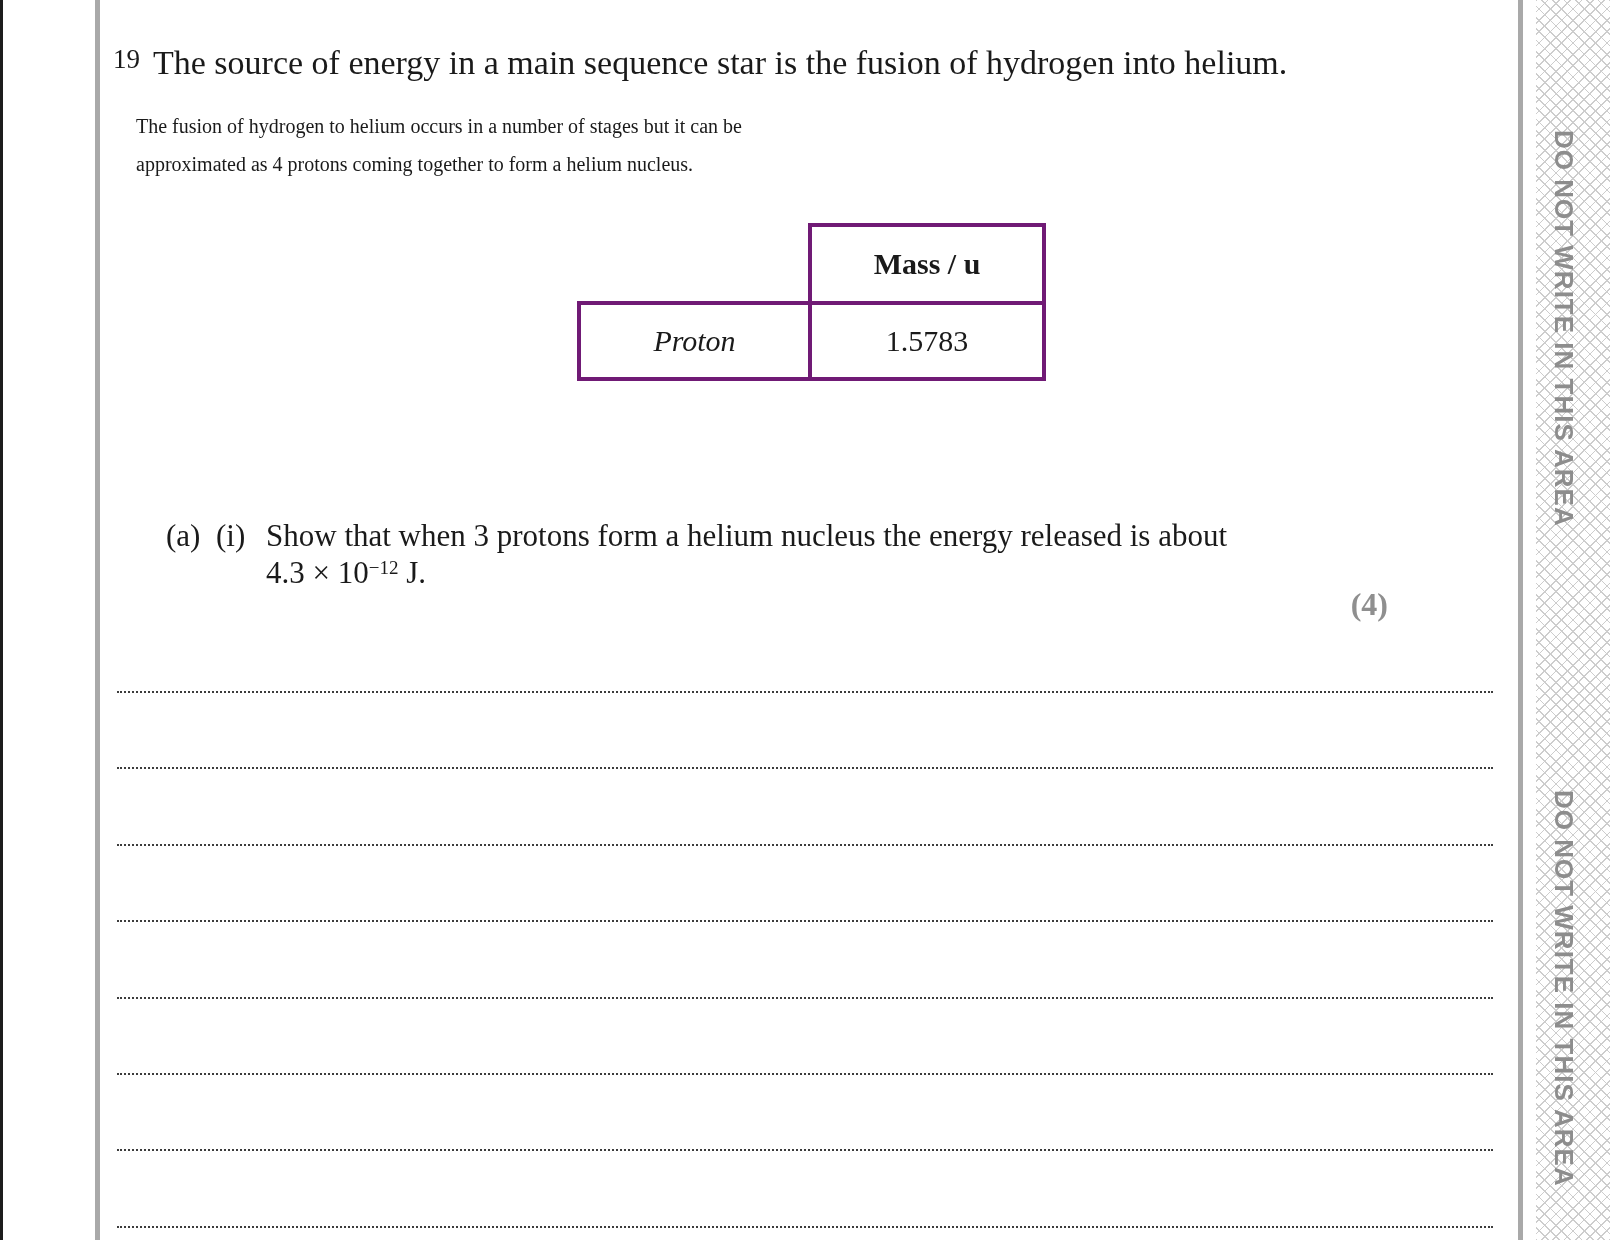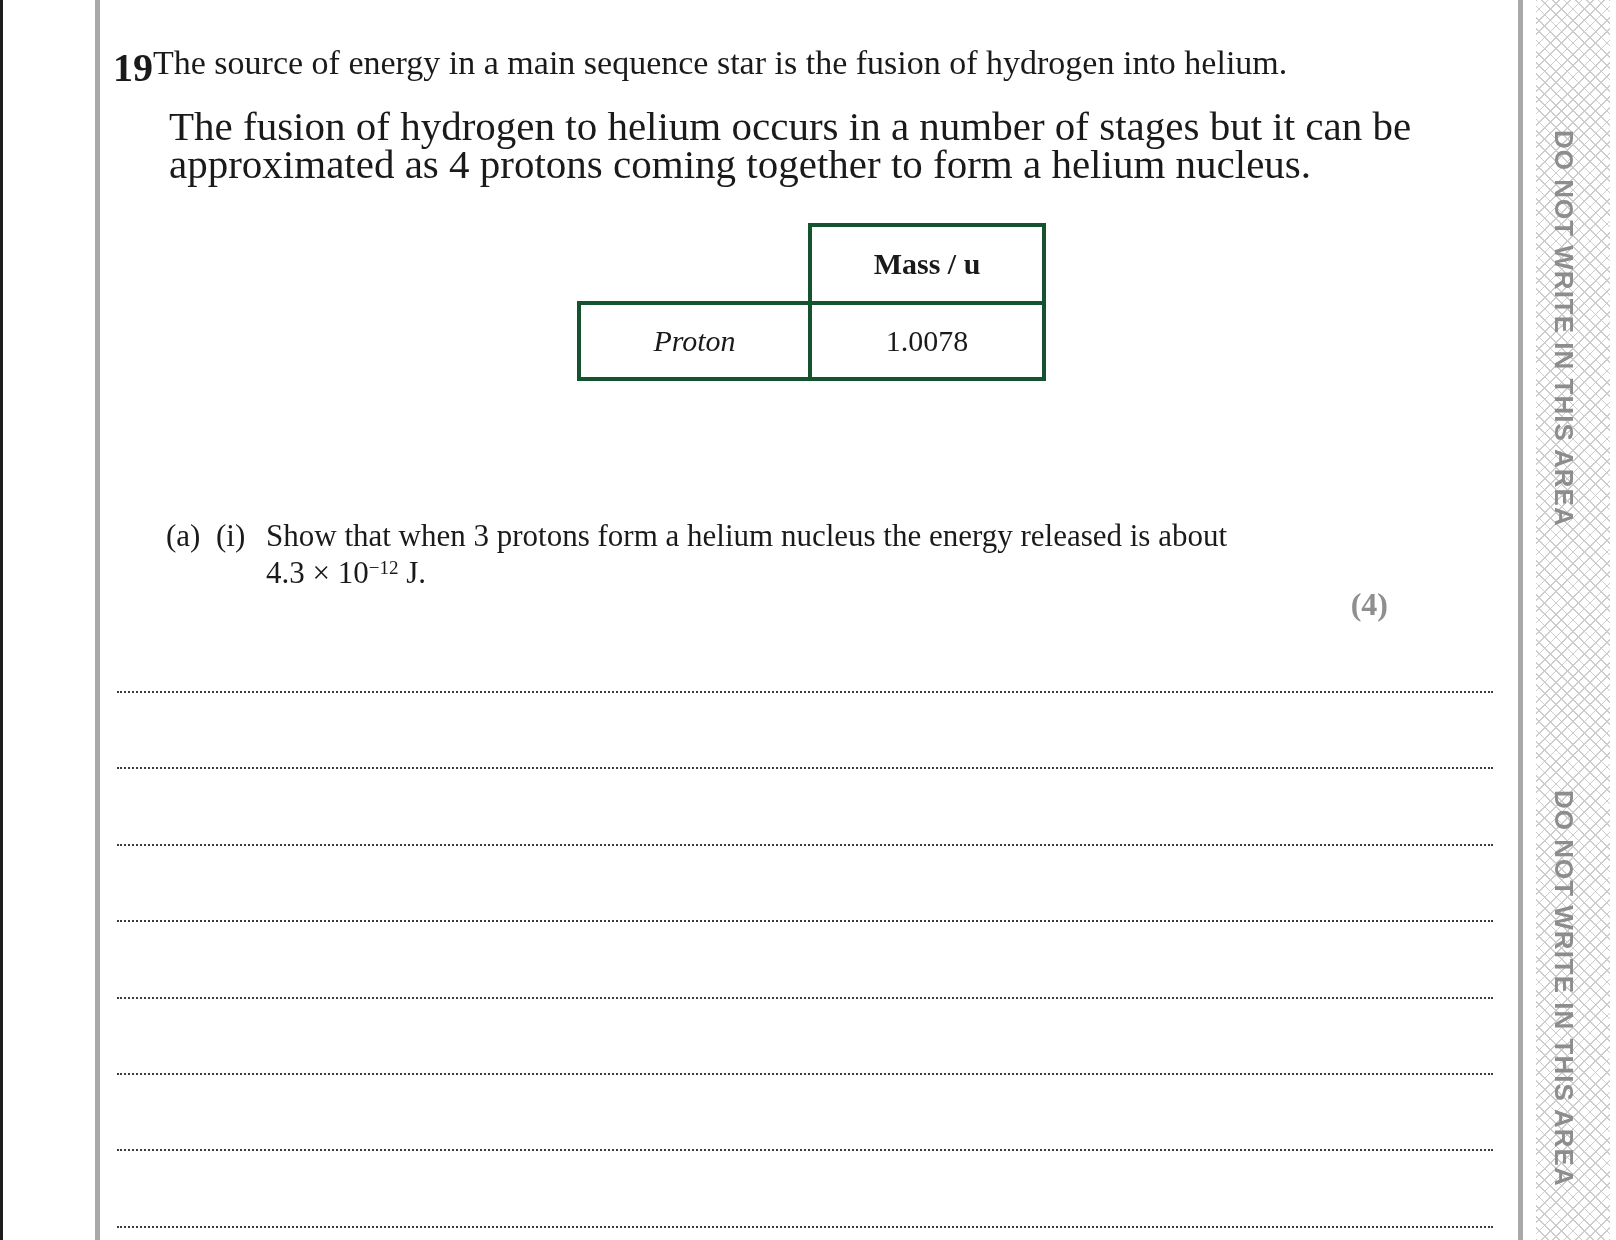--- a/index.html
+++ b/index.html
@@ -26,28 +26,28 @@
   .warning-text{
     position:absolute;left:12px;
     writing-mode:vertical-rl;text-orientation:mixed;white-space:nowrap;
     font-family:"Liberation Sans", sans-serif;font-weight:700;
     font-size:26px;letter-spacing:1px;color:#8d8d8d;
   }
   .warning-top{top:130px;}
   .warning-bottom{top:790px;}
 
   
-  .q-number{position:absolute;left:113px;top:44px;font-weight:700;font-size:40px;}
+  .q-number{position:absolute;left:113px;top:44px;font-weight:400;font-size:27px;}
   .intro-line1{position:absolute;left:153px;top:44px;font-size:34px;}
-  .intro-para2{position:absolute;left:169px;top:107px;font-size:41px;line-height:38px;}
+  .intro-para2{position:absolute;left:136px;top:107px;font-size:20px;line-height:38px;}
 
   
   .mass-table{position:absolute;left:577px;top:223px;border-collapse:collapse;}
   .mass-table td{
-    border:4px solid #14532d;
+    border:4px solid #701a75;
     text-align:center;vertical-align:middle;
     font-size:30px;padding:0;
   }
   .mass-table .corner-cell{border:none;}
   .mass-table .col-label{width:227px;font-style:italic;}
   .mass-table .col-value{width:230px;}
   .mass-table .header-row td{height:74px;font-weight:700;}
   .mass-table .data-row td{height:72px;}
 
   
@@ -86,21 +86,21 @@
   </div>
 
   <table class="mass-table">
     <tbody>
         <tr class="header-row">
       <td class="corner-cell col-label"></td>
       <td class="col-value">Mass / u</td>
     </tr>
     <tr class="data-row">
       <td class="col-label">Proton</td>
-      <td class="col-value">1.0078</td>
+      <td class="col-value">1.5783</td>
     </tr>
   </tbody>
     </table>
 
   <div class="part-label">(a)</div>
   <div class="subpart-label">(i)</div>
   <div class="question-line1">Show that when 3 protons form a helium nucleus the energy released is about</div>
   <div class="question-line2"><span>4.3 × 10</span><sup>−12</sup><span> J.</span></div>
   <div class="marks">(4)</div>
 

